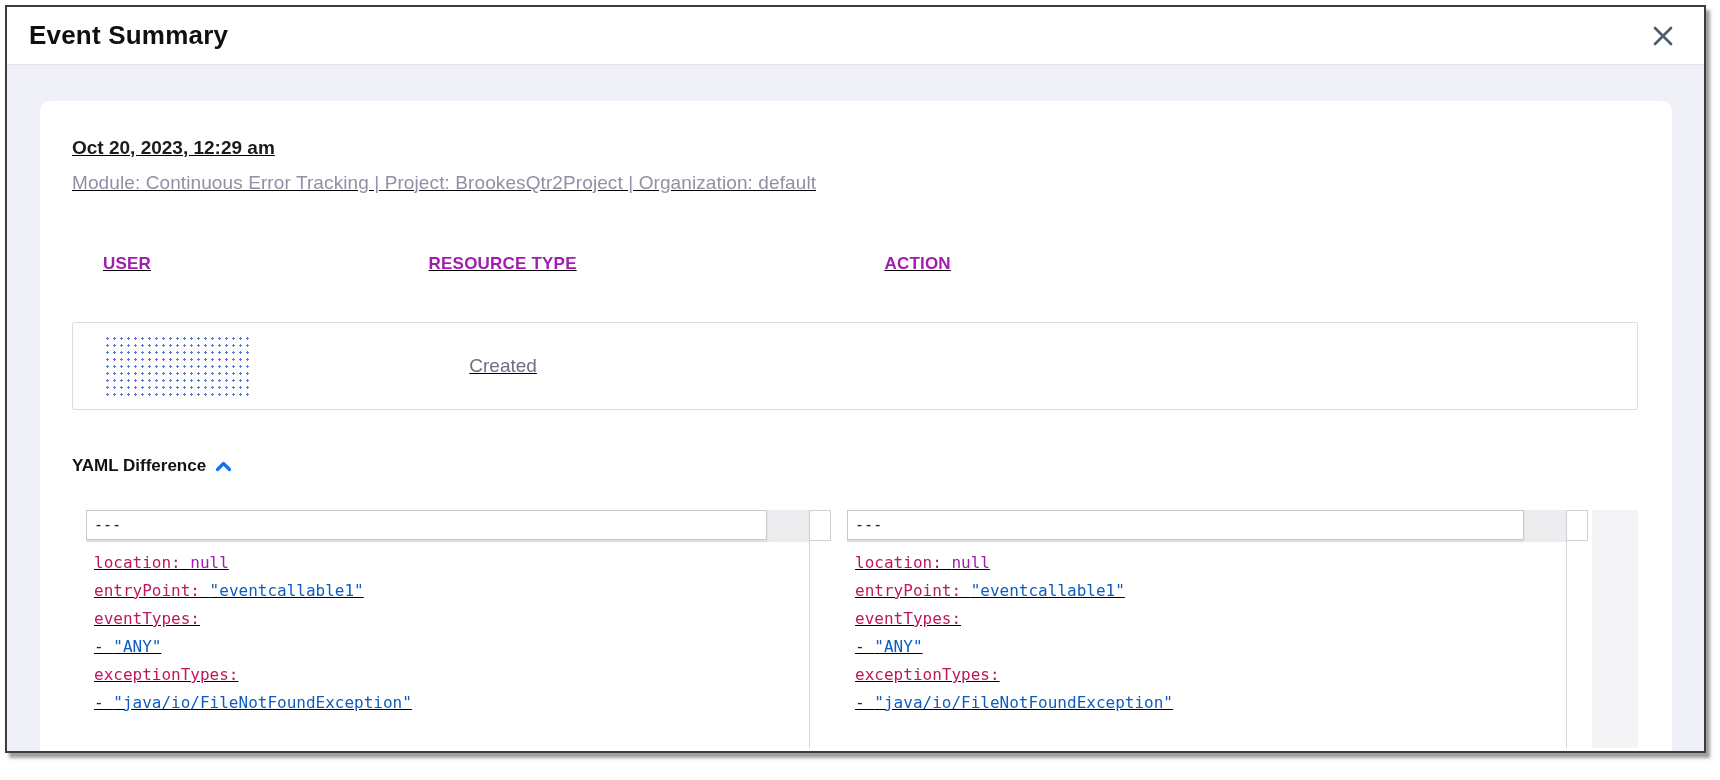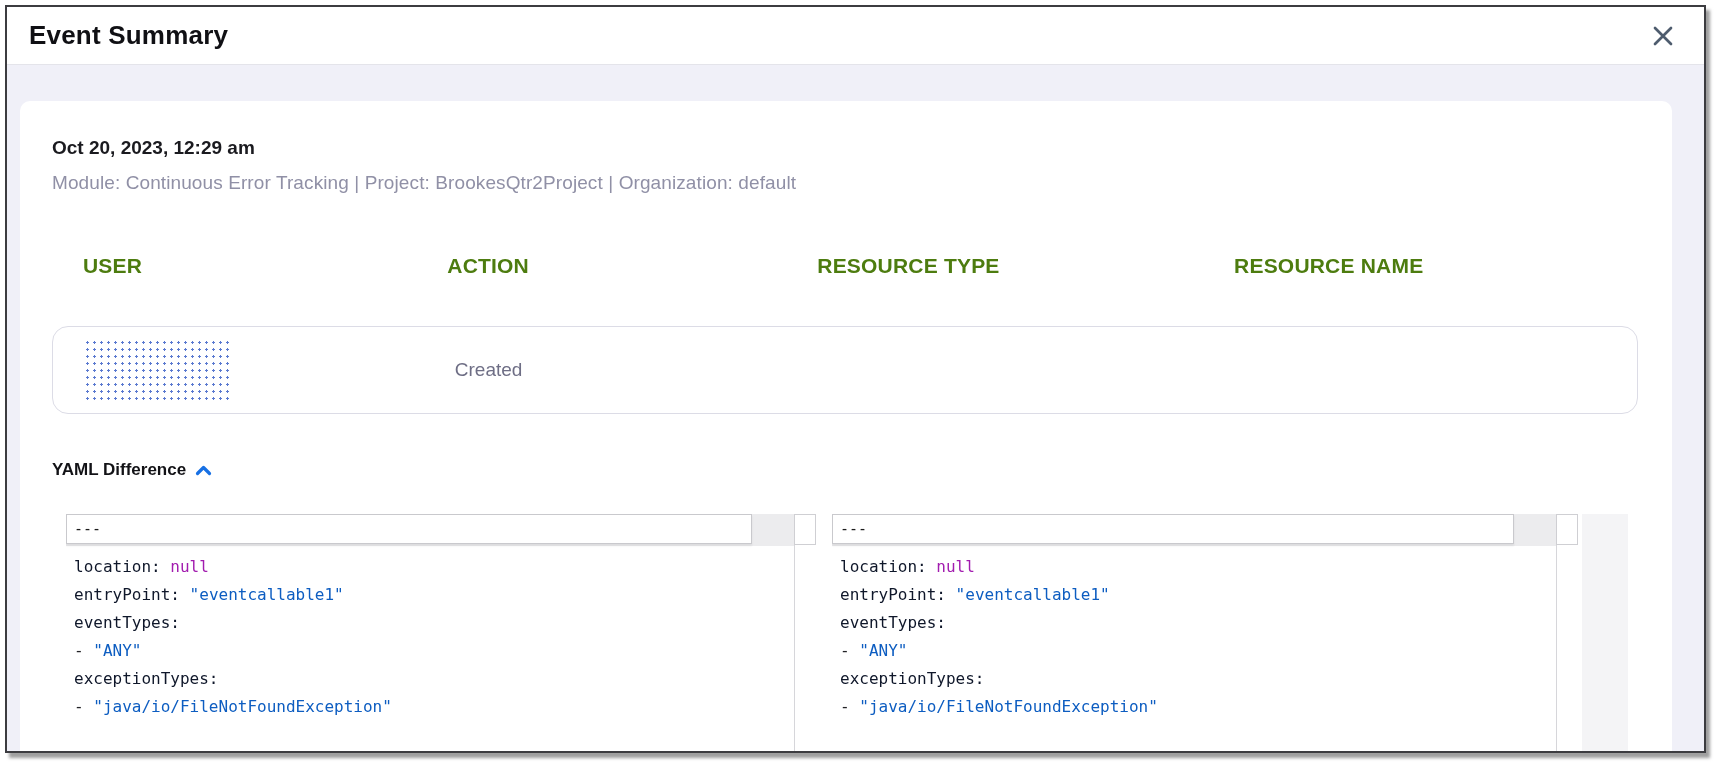--- a/index.html
+++ b/index.html
@@ -21,39 +21,39 @@
     height:58px; flex:0 0 58px;
     background:#ffffff;
     border-bottom:1px solid #e4e4ea;
     display:flex; align-items:center;
     padding:0 26px 0 22px;
   }
   .dlg-title { flex:1; font-size:26px; font-weight:700; color:#101014; letter-spacing:.2px; }
   .close-btn { width:30px; height:30px; display:flex; align-items:center; justify-content:center; cursor:pointer; background:none; border:none; }
 
   
-  .dlg-body { flex:1; padding:36px 32px 0 13px; overflow:hidden; }
+  .dlg-body { flex:1; padding:36px 32px 0 33px; overflow:hidden;text-decoration:underline; }
   .card {
     background:#ffffff; border-radius:10px;
     height:calc(100% + 20px);
     padding:36px 34px 0 32px;
     overflow:hidden;
   }
 
   .evt-date { font-size:19px; font-weight:700; color:#1a1a1f; }
   .evt-meta { margin-top:13px; font-size:19px; color:#9090a6; letter-spacing:.1px; }
 
   
   .tbl-head, .tbl-row { display:grid; grid-template-columns:15% 25% 28% 25% 7%; align-items:center; }
   .tbl-head { margin-top:60px; }
-  .tbl-head .th { font-size:21px; font-weight:700; color:#4d7c0f; letter-spacing:.2px; text-align:center; }
+  .tbl-head .th { font-size:17px; font-weight:700; color:#a21caf; letter-spacing:.2px; text-align:center; }
   .tbl-head .th.first { text-align:left; padding-left:31px; }
   .tbl-row {
     margin-top:48px; height:88px;
-    border:1.5px solid #dcdce6; border-radius:16px;
+    border:1.5px solid #dcdce6; border-radius:2px;
     background:#ffffff;
   }
   .tbl-row .td { font-size:19px; color:#6e6e85; text-align:center; }
   .user-redacted {
     width:150px; height:64px; margin-left:30px;
     background-image:radial-gradient(circle, #5a79d0 1.05px, rgba(90,121,208,0) 1.3px);
     background-size:7px 7px;
     background-position:1px 1px;
   }
 
@@ -84,21 +84,21 @@
   .scroll-corner {
     position:absolute; top:0; right:0; width:22px; height:31px;
     background:#ffffff; border:1px solid #cfcfd3;
   }
 
   .code-lines { padding:7px 0 0 8px; }
   .code-line {
     font-family:"DejaVu Sans Mono","Liberation Mono",monospace;
     font-size:16px; line-height:28px; white-space:pre; color:#1c1c1c;
   }
-  .tok-key   { color:#0f172a; }
+  .tok-key   { color:#be185d; }
   .tok-null  { color:#a21caf; }
   .tok-str   { color:#0d5dc1; }
   .tok-plain { color:#222226; }
 </style>
 </head>
 <body>
 
 <div class="screen">
   <div class="frame">
 
@@ -112,23 +112,22 @@
     </div>
 
     <div class="dlg-body">
       <div class="card">
 
         <div class="evt-date">Oct 20, 2023, 12:29 am</div>
         <div class="evt-meta">Module: Continuous Error Tracking | Project: BrookesQtr2Project | Organization: default</div>
 
         <div class="tbl-head">
           <div class="th first">USER</div>
+          <div class="th">RESOURCE TYPE</div>
           <div class="th">ACTION</div>
-          <div class="th">RESOURCE TYPE</div>
-          <div class="th">RESOURCE NAME</div>
           <div class="th"></div>
         </div>
 
         <div class="tbl-row">
           <div class="td">
             <div class="user-redacted"></div>
           </div>
           <div class="td">Created</div>
           <div class="td"></div>
         </div>

